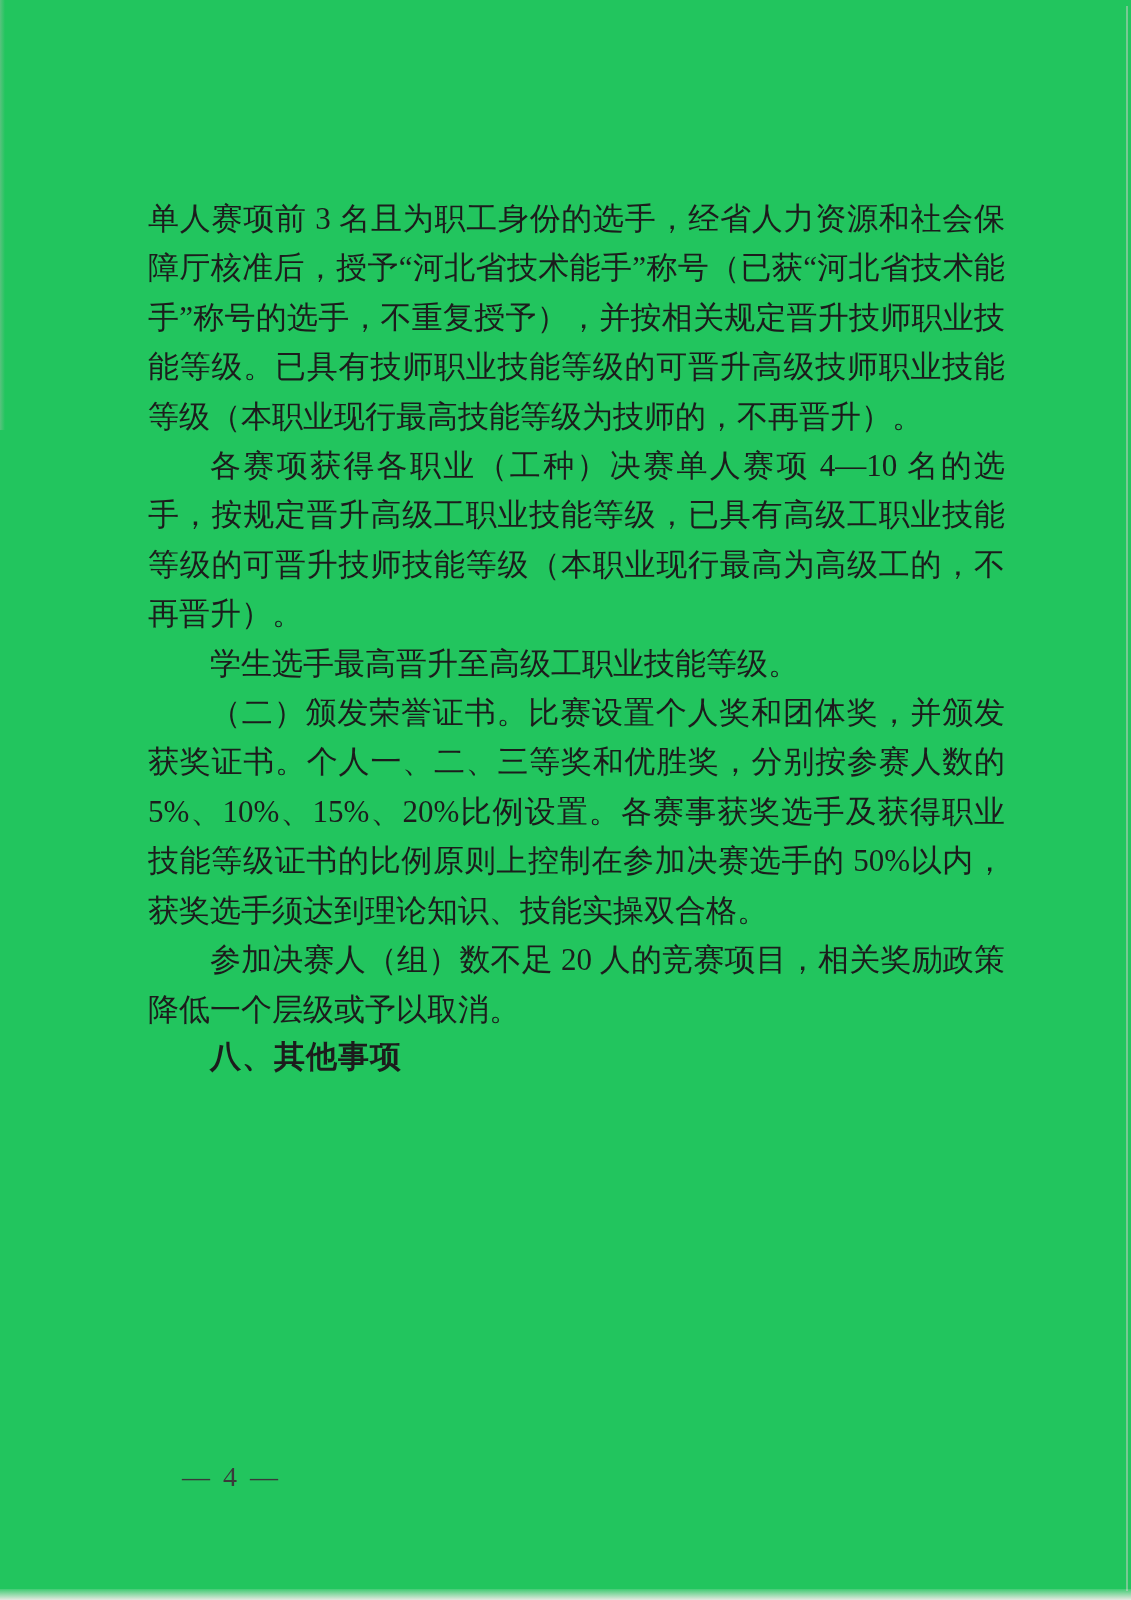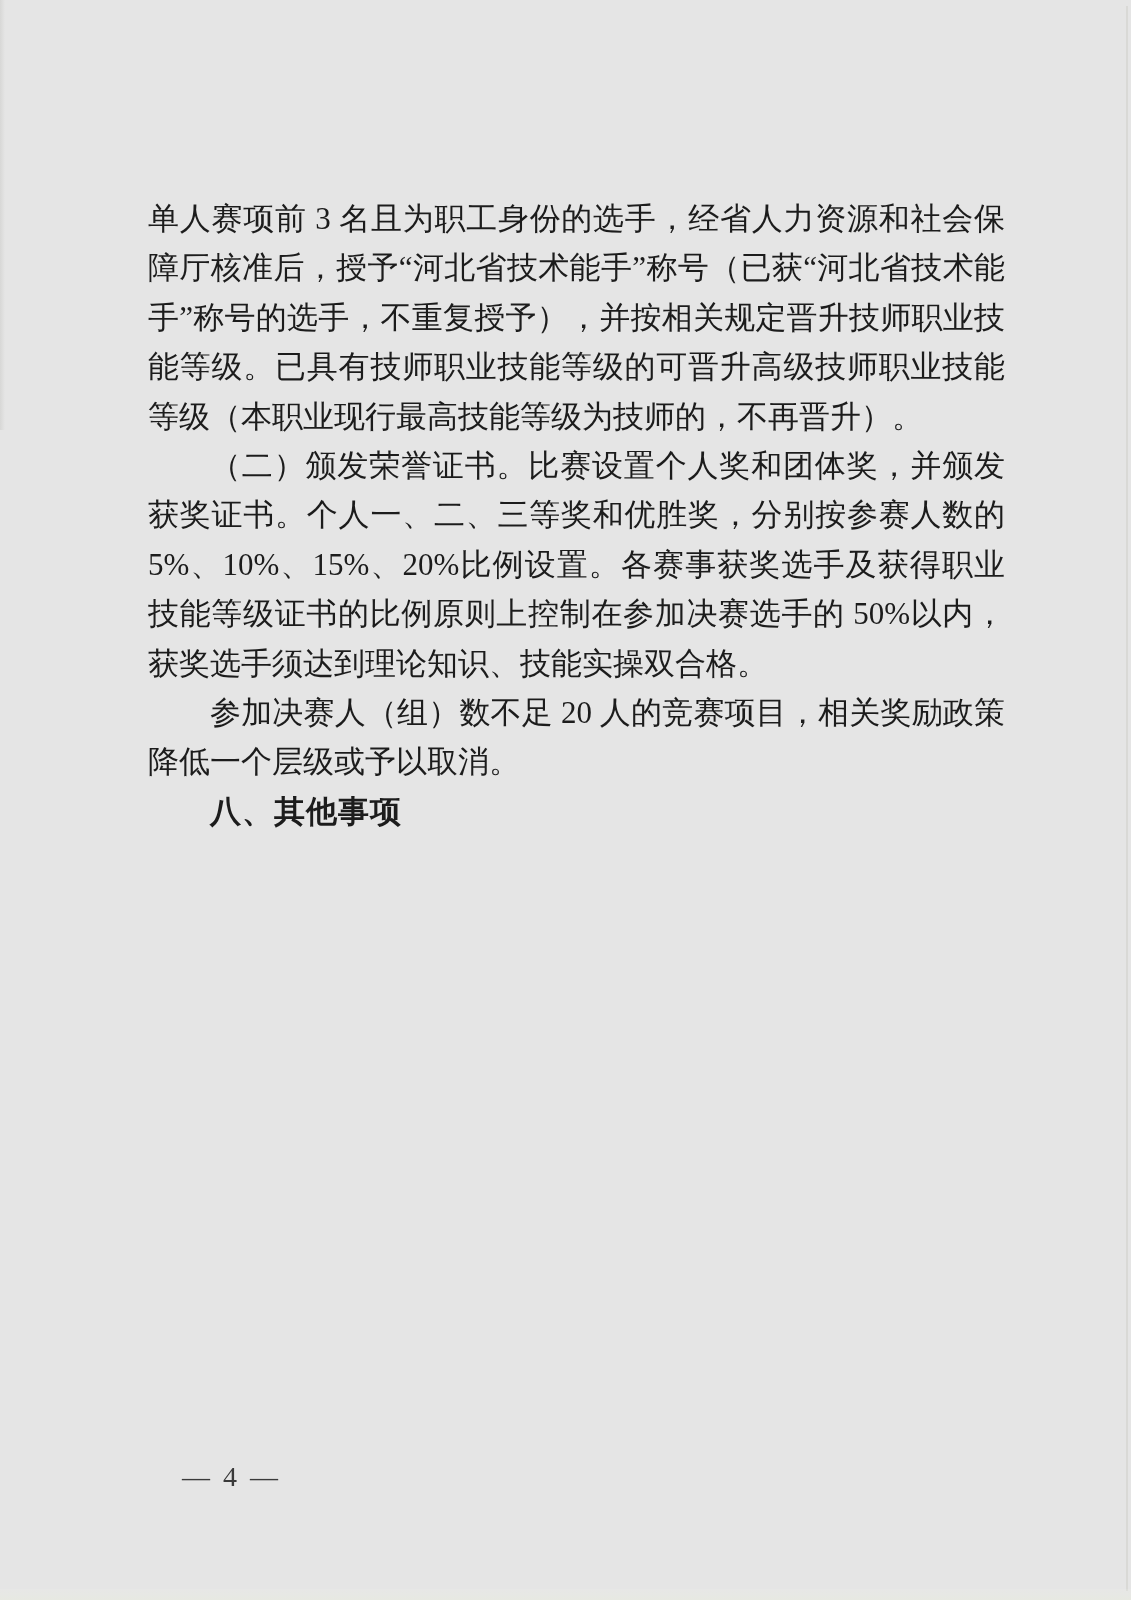--- a/index.html
+++ b/index.html
@@ -9,21 +9,21 @@
   body {
     width: 1131px;
     height: 1600px;
     position: relative;
     background: #ffffff;
     overflow: hidden;
   }
   .page {
     position: absolute;
     inset: 0;
-    background: #e5e5e5;
+    background: #22c55e;
   }
   
   .doc-body {
     position: absolute;
     left: 148px;
     top: 194px;
     width: 857px;
     font-family: "Liberation Serif", "DejaVu Serif", serif;
     font-size: 31px;
     line-height: 49.4px;
@@ -35,21 +35,21 @@
     margin: 0;
     padding: 0;
     text-indent: 2em;
     font-weight: normal;
     font-size: 31px;
   }
   .doc-body p.cont {
     text-indent: 0;
   }
   .doc-body h2.heading {
-    font-family: Liberation Serif, serif;
+    font-family: Liberation Mono, monospace;
     font-weight: bold;
     letter-spacing: 1px;
   }
   .footer-page-number {
     position: absolute;
     left: 182px;
     top: 1461px;
     font-family: "Liberation Serif", "DejaVu Serif", serif;
     font-size: 28px;
     color: #3a3a3a;
@@ -81,20 +81,22 @@
     background: linear-gradient(to bottom, rgba(242,242,238,0.15), #e7e9e2);
   }
 </style>
 </head>
 <body>
 
 <div class="page">
 
   <div class="doc-body">
     <p class="cont">单人赛项前 3 名且为职工身份的选手，经省人力资源和社会保障厅核准后，授予“河北省技术能手”称号（已获“河北省技术能手”称号的选手，不重复授予），并按相关规定晋升技师职业技能等级。已具有技师职业技能等级的可晋升高级技师职业技能等级（本职业现行最高技能等级为技师的，不再晋升）。</p>
+    <p>各赛项获得各职业（工种）决赛单人赛项 4—10 名的选手，按规定晋升高级工职业技能等级，已具有高级工职业技能等级的可晋升技师技能等级（本职业现行最高为高级工的，不再晋升）。</p>
+    <p>学生选手最高晋升至高级工职业技能等级。</p>
     <p>（二）颁发荣誉证书。比赛设置个人奖和团体奖，并颁发获奖证书。个人一、二、三等奖和优胜奖，分别按参赛人数的 5%、10%、15%、20%比例设置。各赛事获奖选手及获得职业技能等级证书的比例原则上控制在参加决赛选手的 50%以内，获奖选手须达到理论知识、技能实操双合格。</p>
     <p>参加决赛人（组）数不足 20 人的竞赛项目，相关奖励政策降低一个层级或予以取消。</p>
     <h2 class="heading">八、其他事项</h2>
   </div>
 
   <div class="footer-page-number">— 4 —</div>
 
   <div class="scan-edge-left"></div>
   <div class="scan-edge-right"></div>
   <div class="scan-edge-bottom"></div>

